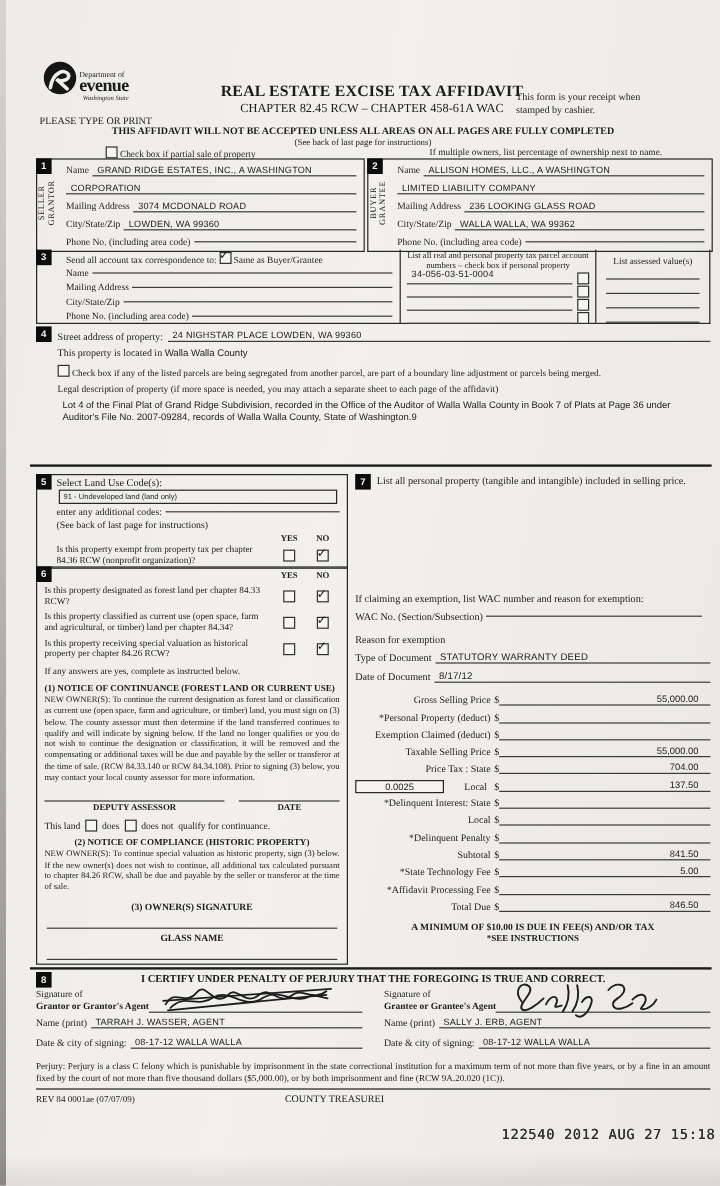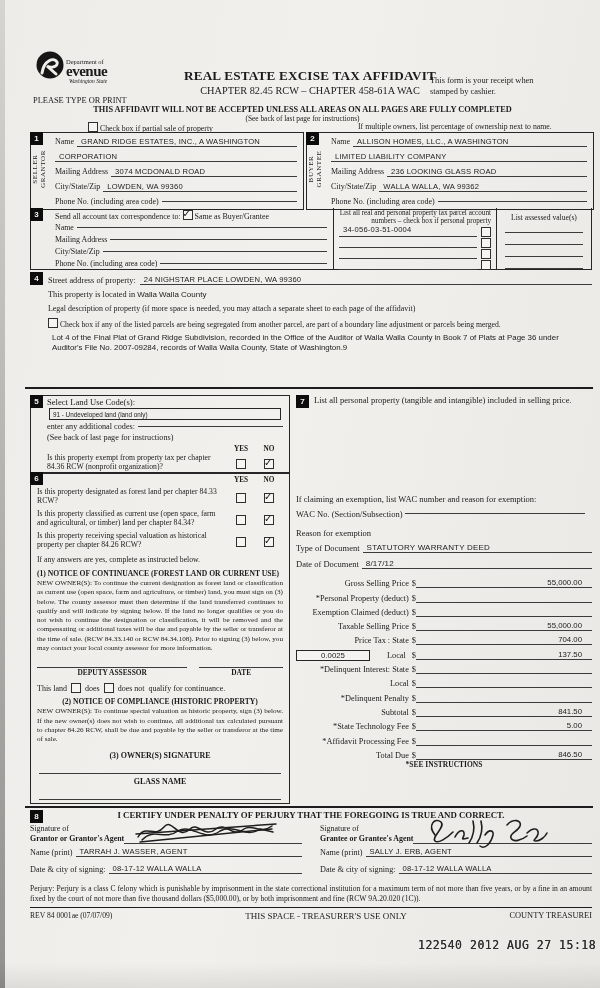--- a/index.html
+++ b/index.html
@@ -153,21 +153,21 @@
     <div class="frow" style="height:12px;font-size:7.9px;">
         <span class="flabel">City/State/Zip</span>
         <span class="fline"></span>
       </div>
     <div class="frow" style="height:12px;font-size:7.9px;">
         <span class="flabel">Phone No. (including area code)</span>
         <span class="fline"></span>
       </div>
   </div>
   <div style="width:152px;border:1px solid #262626;border-top:none;border-left:none;padding:1px 5px 0 5px;">
-    <div class="ctr" style="font-size:7.2px;line-height:1.15;text-align:right;">List all real and personal property tax parcel account numbers – check box if personal property</div>
+    <div class="ctr" style="font-size:7.2px;line-height:1.15;">List all real and personal property tax parcel account numbers – check box if personal property</div>
     <div style="display:flex;align-items:flex-end;height:11px;">
         <span class="fline"><span class="fval">34-056-03-51-0004</span></span>
         <span class="cb" style="margin-left:4px;"></span>
       </div>
     <div style="display:flex;align-items:flex-end;height:11px;">
         <span class="fline"></span>
         <span class="cb" style="margin-left:4px;"></span>
       </div>
     <div style="display:flex;align-items:flex-end;height:11px;">
         <span class="fline"></span>
@@ -190,25 +190,25 @@
 <div class="abs" style="left:30px;top:272px;width:562px;">
   <div style="display:flex;align-items:flex-end;font-size:8.3px;">
     <span class="badge" style="margin-right:5px;">4</span>
     <span style="margin-right:4px;">Street address of property:</span>
     <span class="fline"><span class="fval">24 NIGHSTAR PLACE LOWDEN, WA 99360</span></span>
   </div>
   <div style="font-size:8.3px;margin:5px 0 0 18px;">
     <span>This property is located in</span>
     <span class="sans" style="font-size:8px;">Walla Walla County</span>
   </div>
-  <div style="font-size:7.9px;margin:5px 0 0 18px;">Legal description of property (if more space is needed, you may attach a separate sheet to each page of the affidavit)</div>
   <div style="font-size:7.7px;margin:5px 0 0 18px;">
     <span class="cb"></span>
     <span>Check box if any of the listed parcels are being segregated from another parcel, are part of a boundary line adjustment or parcels being merged.</span>
   </div>
+  <div style="font-size:7.9px;margin:5px 0 0 18px;">Legal description of property (if more space is needed, you may attach a separate sheet to each page of the affidavit)</div>
   <div class="sans" style="font-size:7.9px;margin:4px 10px 0 22px;line-height:1.3;">Lot 4 of the Final Plat of Grand Ridge Subdivision, recorded in the Office of the Auditor of Walla Walla County in Book 7 of Plats at Page 36 under Auditor's File No. 2007-09284, records of Walla Walla County, State of Washington.9</div>
 </div>
 
 <div class="abs" style="left:25px;top:387px;width:568px;height:2px;background:#1d1d1d;"></div>
 
 <div class="box" style="left:30px;top:395px;width:258px;height:77px;">
   <div class="badge abs" style="left:-1px;top:-1px;">5</div>
   <div style="padding:1px 6px 0 16px;">
     <div style="font-size:8.6px;">Select Land Use Code(s):</div>
     <div style="border:1px solid #262626;height:10px;margin:1px 2px 0 2px;display:flex;align-items:center;">
@@ -377,20 +377,21 @@
         <span class="mlabel">*Affidavit Processing Fee</span>
         <span>$</span>
         <span class="mline"><span class="mval"></span></span>
       </div>
     <div class="money">
         <span class="mlabel">Total Due</span>
         <span>$</span>
         <span class="mline"><span class="mval">846.50</span></span>
       </div>
   </div>
+  <div class="ctr b" style="font-size:8px;margin-top:8px;">A MINIMUM OF $10.00 IS DUE IN FEE(S) AND/OR TAX</div>
   <div class="ctr b" style="font-size:7.5px;">*SEE INSTRUCTIONS</div>
 </div>
 
 <div class="abs" style="left:25px;top:806px;width:568px;height:2px;background:#1d1d1d;"></div>
 
 <div class="abs" style="left:30px;top:810px;width:562px;">
   <div style="position:relative;">
     <span class="badge abs" style="left:0;top:0;">8</span>
     <div class="ctr b" style="font-size:8.8px;">I CERTIFY UNDER PENALTY OF PERJURY THAT THE FOREGOING IS TRUE AND CORRECT.</div>
   </div>
@@ -447,21 +448,20 @@
         </div>
       <div class="frow" style="height:17px;font-size:8.2px;">
           <span class="flabel">Date &amp; city of signing:</span>
           <span class="fline"><span class="fval">08-17-12 WALLA WALLA</span></span>
         </div>
     </div>
   </div>
   <div style="font-size:7.6px;line-height:1.35;margin-top:6px;padding-bottom:3px;border-bottom:1.6px solid #1d1d1d;text-align:justify;">Perjury: Perjury is a class C felony which is punishable by imprisonment in the state correctional institution for a maximum term of not more than five years, or by a fine in an amount fixed by the court of not more than five thousand dollars ($5,000.00), or by both imprisonment and fine (RCW 9A.20.020 (1C)).</div>
   <div style="display:flex;align-items:flex-start;margin-top:3px;">
     <span style="width:160px;font-size:7.6px;">REV 84 0001ae (07/07/09)</span>
-    <span class="ctr" style="flex:1;font-size:9px;">THIS SPACE - TREASURER'S USE ONLY</span>
     <span style="width:130px;text-align:right;font-size:8.4px;">COUNTY TREASUREI</span>
   </div>
 </div>
 
 <div class="abs mono" style="left:418px;top:938px;font-size:11.5px;letter-spacing:.5px;color:#2e2e2e;text-shadow:0 0 .4px #2e2e2e;">122540 2012 AUG 27 15:18</div>
 
 <div class="edge"></div>
 <div class="bshadow"></div>
 
 </body></html>

